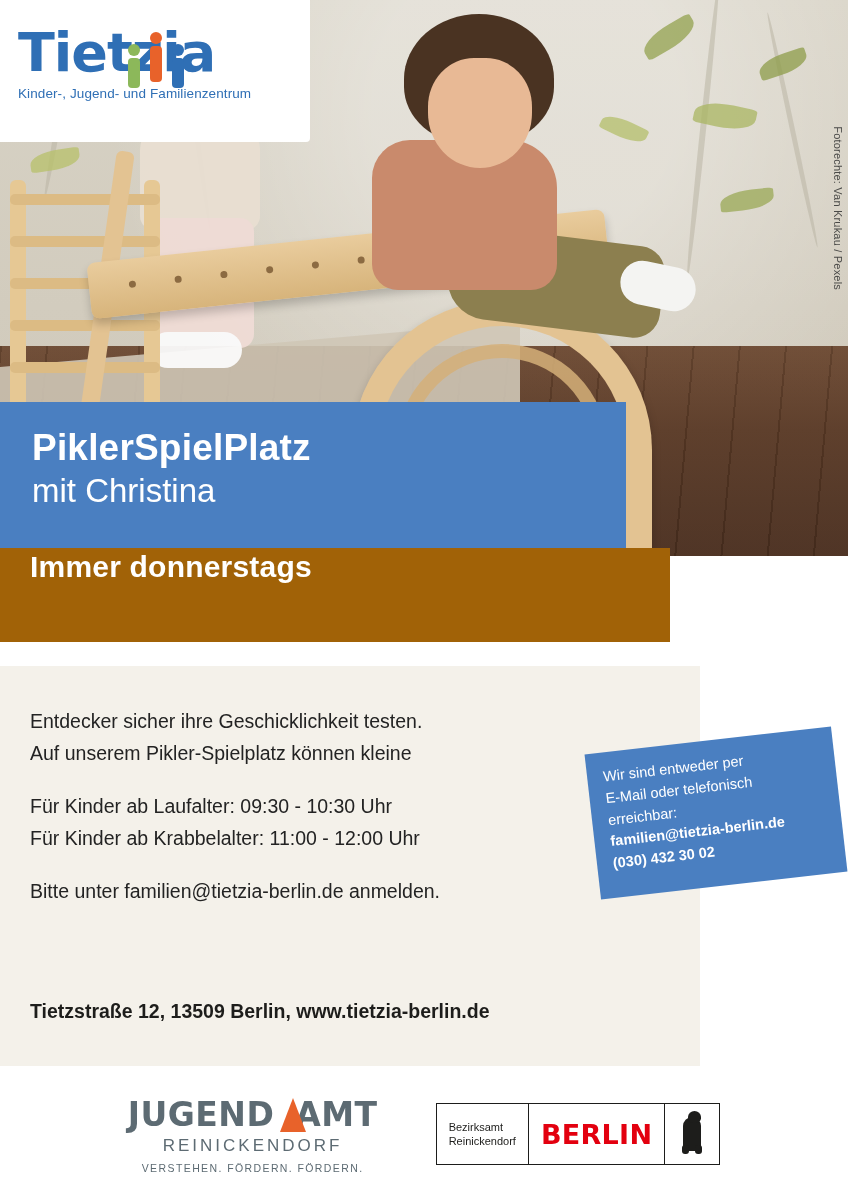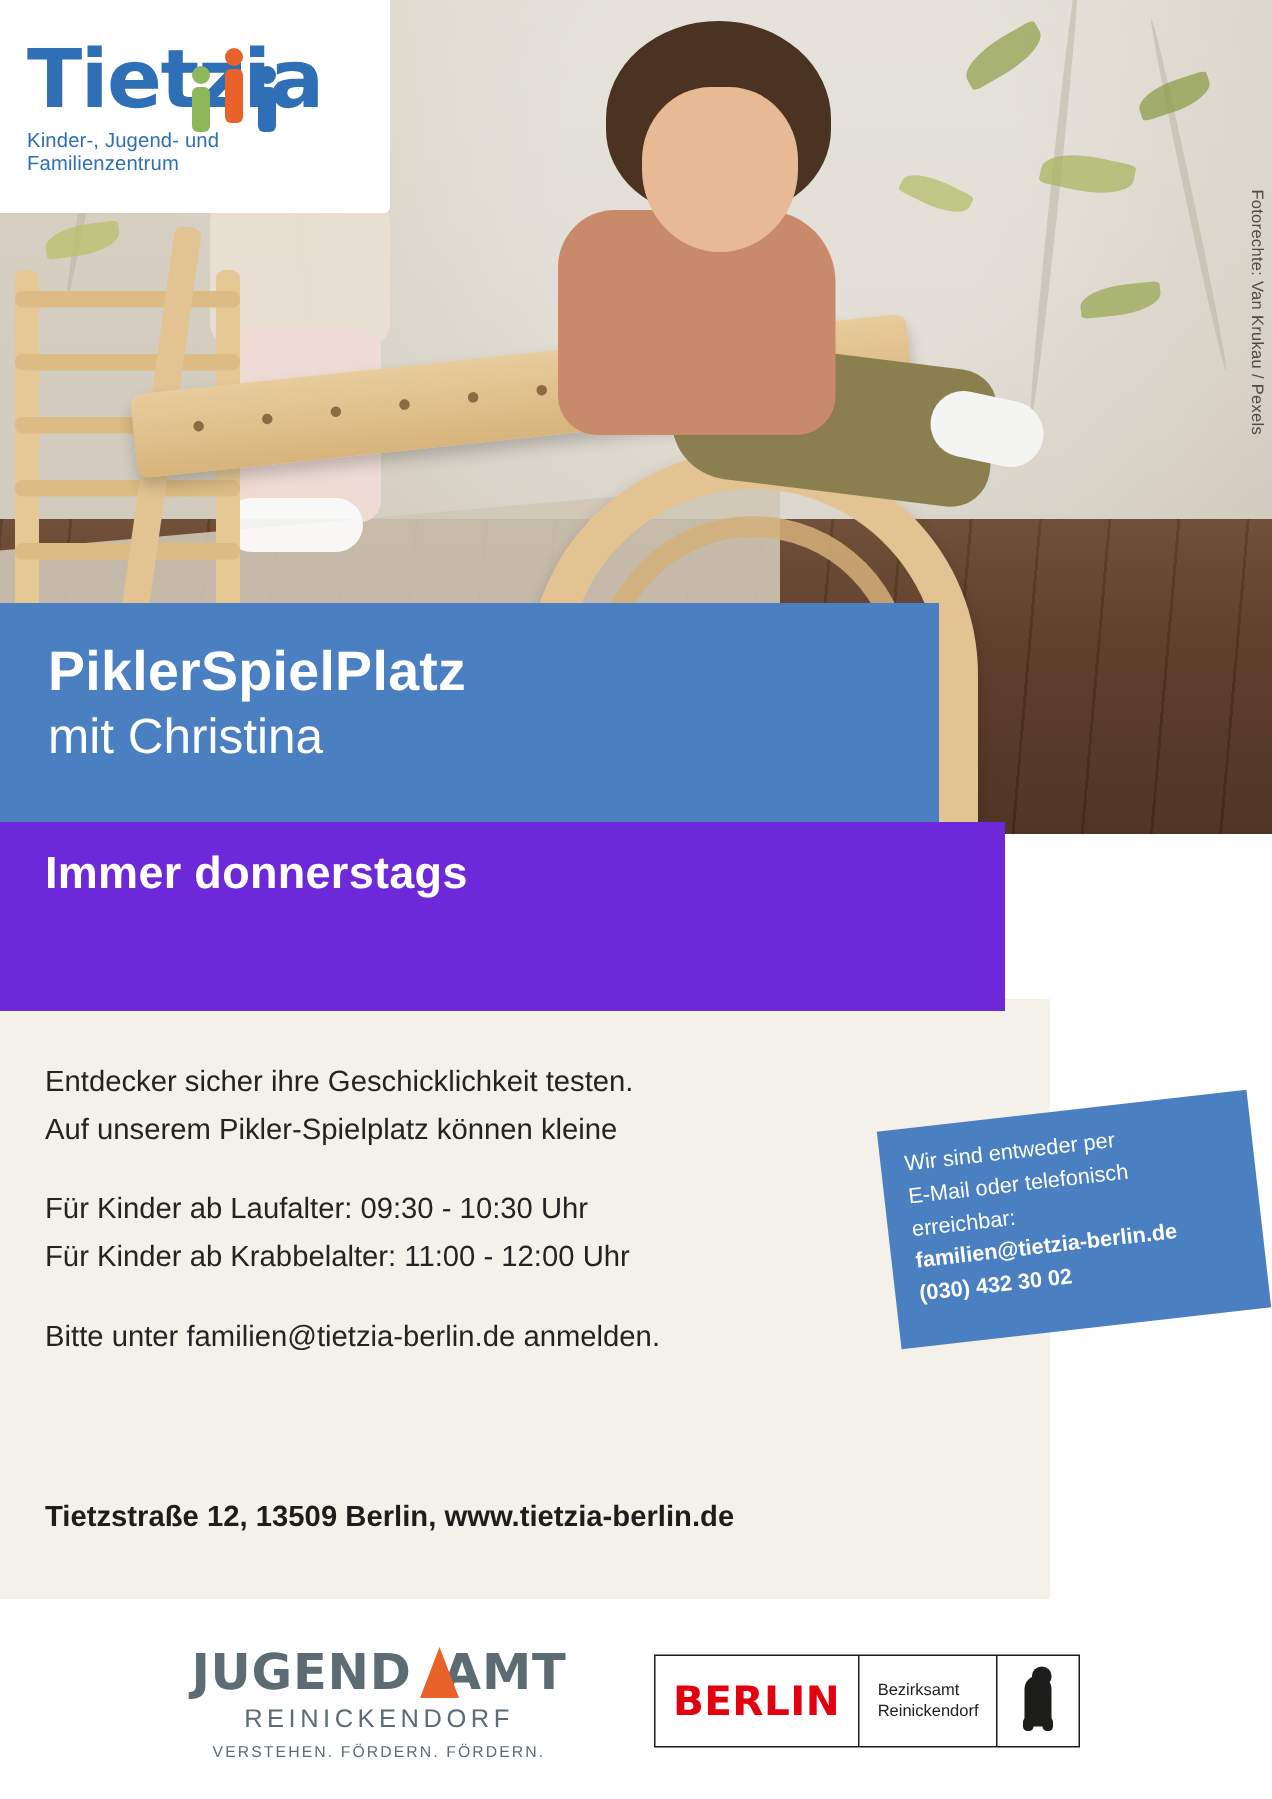--- a/index.html
+++ b/index.html
@@ -141,21 +141,21 @@
     position:absolute; left:120px; top:120px; width:160px; height:260px; opacity:.95;
   }
   .child-bg .b-top { position:absolute; left:20px; top:0; width:120px; height:110px; background:#e9dfd2; border-radius:30px 30px 14px 14px;}
   .child-bg .b-pants { position:absolute; left:26px; top:98px; width:108px; height:130px; background:#f0dcd6; border-radius:14px;}
   .child-bg .b-shoe { position:absolute; left:30px; top:212px; width:92px; height:36px; background:#fbfbfb; border-radius:18px;}
 
   
   .logo-card {
     position: absolute;
     top: 0; left: 0;
-    width: 260px;
+    width: 310px;
     height: 142px;
     background: #ffffff;
     border-bottom-right-radius: 4px;
     z-index: 5;
     padding: 16px 18px;
   }
   .logo-word {
     font-family: "DejaVu Sans", sans-serif;
     font-size: 54px;
     font-weight: 700;
@@ -213,25 +213,25 @@
     font-size: 33px;
     font-weight: 400;
     margin-top: 4px;
   }
 
   
   .band-green {
     position: absolute;
     left: 0; top: 548px;
     width: 670px;
-    height: 126px;
-    background: #6d28d9;
+    height: 94px;
+    background: #a16207;
     z-index: 4;
     color: #fff;
-    padding: 18px 0 0 30px;
+    padding: 2px 0 0 30px;
   }
   .band-green .g1 {
     font-size: 30px;
     font-weight: 700;
     letter-spacing: .2px;
   }
   .band-green .g2 {
     font-size: 30px;
     font-weight: 700;
     margin-top: 4px;
@@ -453,27 +453,27 @@
         <span>JUGEND</span>
         <span class="ja-fox"></span>
         <span>AMT</span>
       </div>
       <div class="ja-sub1">REINICKENDORF</div>
       <div class="ja-sub2">VERSTEHEN. FÖRDERN. FÖRDERN.</div>
     </div>
 
     <div class="berlin-logo">
       <div class="bl-cell">
-        <div class="bl-berlin">BERLIN</div>
-      </div>
-      <div class="bl-cell">
         <div class="bl-txt">
           <div>Bezirksamt</div>
           <div>Reinickendorf</div>
         </div>
+      </div>
+      <div class="bl-cell">
+        <div class="bl-berlin">BERLIN</div>
       </div>
       <div class="bl-cell">
         <div class="bear">
           <div class="bear-body"></div>
           <div class="bear-head"></div>
           <div class="bear-leg" style="left:5px;"></div>
           <div class="bear-leg" style="left:18px;"></div>
         </div>
       </div>
     </div>

